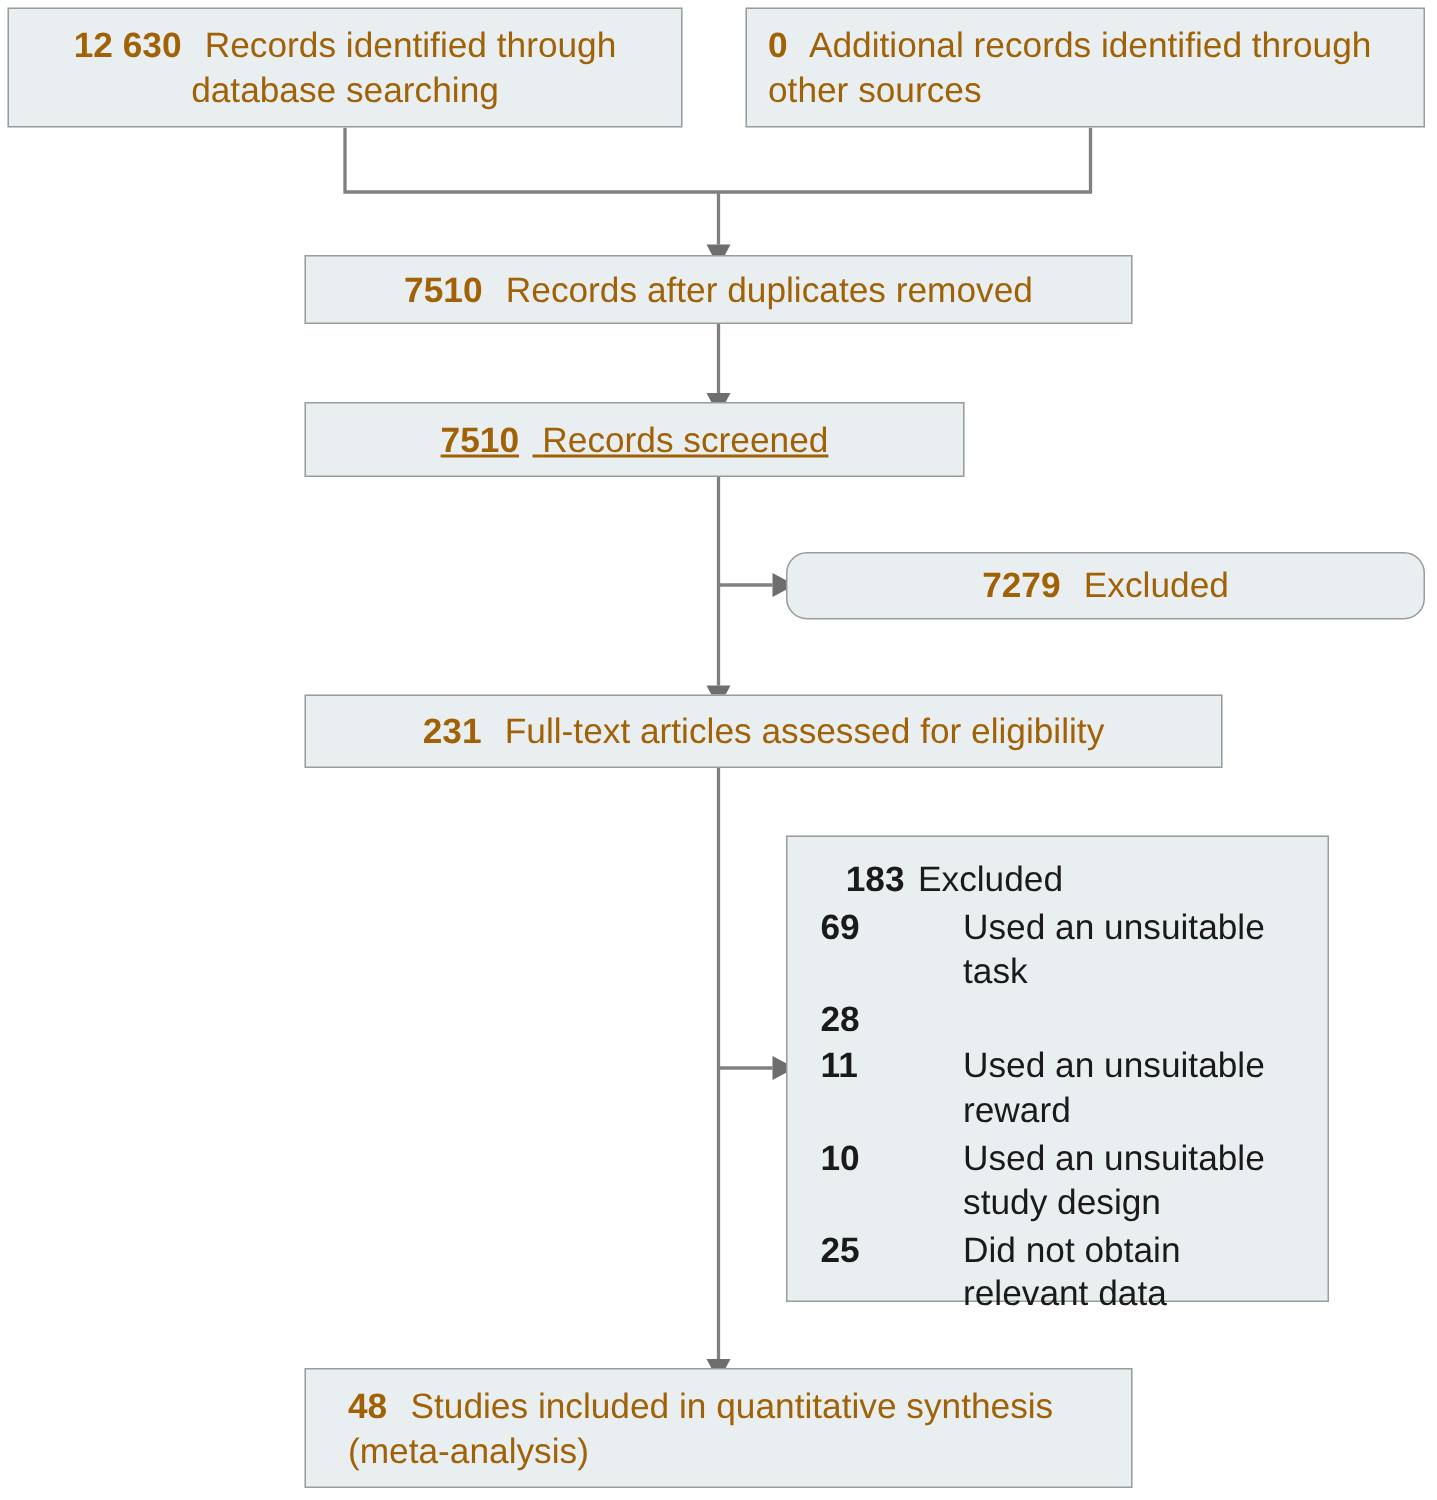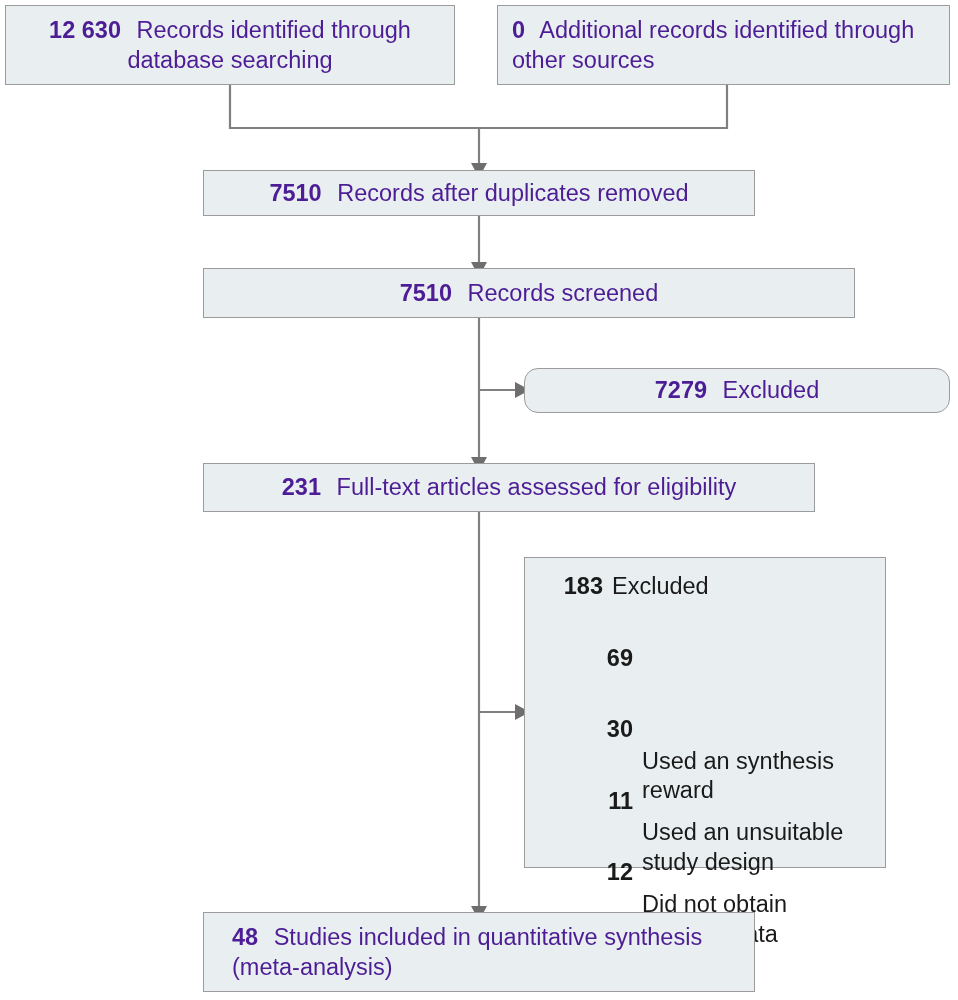--- a/index.html
+++ b/index.html
@@ -11,21 +11,21 @@
   }
   #diagram{position:relative;width:958px;height:1000px;overflow:hidden;}
 
   .box{
     position:absolute;
     background:#e9eff0;
     border:1px solid #9b9b9b;
     box-sizing:border-box;
     display:flex;
     align-items:center;
-    color:#4c1d95;
+    color:#a16207;
     font-size:23.5px;
     line-height:1.28;
   }
   .box.center-text{justify-content:center;text-align:center;}
   .box.left-text{justify-content:flex-start;text-align:left;}
   .box .pad{padding:0 14px;width:100%;box-sizing:border-box;}
   .box.center-text .pad{text-align:center;}
 
   .num{font-weight:bold;}
 
@@ -37,21 +37,21 @@
     box-sizing:border-box;
     padding:14px 12px 12px 16px;
     color:#1a1a1a;
     font-size:23.5px;
     line-height:1.26;
   }
   .ex-head{display:flex;align-items:flex-start;}
   .ex-head .num{min-width:56px;text-align:right;padding-right:9px;}
   .ex-list{margin:0;padding:0;list-style:none;}
   .ex-list li{display:flex;align-items:flex-start;margin-top:2px;}
-  .ex-list li .num{min-width:86px;text-align:right;padding-right:9px;flex:0 0 auto;margin-top:40px;}
+  .ex-list li .num{min-width:86px;padding-right:9px;flex:0 0 auto;}
   .ex-list li .txt{flex:1 1 auto;}
 
   svg.connectors{position:absolute;left:0;top:0;width:958px;height:1000px;pointer-events:none;}
 </style>
 </head>
 <body>
 
 <div id="diagram">
 
   <svg class="connectors" viewBox="0 0 958 1000">
@@ -95,21 +95,21 @@
     </div>
   </div>
 
   <div class="box center-text" style="left:203px;top:170px;width:552px;height:46px;">
     <div class="pad">
       <span class="num" style="margin-right: 9px;">7510</span>
       <span>Records after duplicates removed</span>
     </div>
   </div>
 
-  <div class="box center-text" style="left:203px;top:268px;width:652px;height:50px;">
+  <div class="box center-text" style="left:203px;top:268px;width:440px;height:50px;text-decoration:underline;">
     <div class="pad">
       <span class="num" style="margin-right: 9px;">7510</span>
       <span>Records screened</span>
     </div>
   </div>
 
   <div class="box center-text" style="left:524px;top:368px;width:426px;height:45px;border-radius:14px;">
     <div class="pad">
       <span class="num" style="margin-right: 9px;">7279</span>
       <span>Excluded</span>
@@ -124,30 +124,31 @@
   </div>
 
   <div class="exclusion" style="left:524px;top:557px;width:362px;height:311px;padding-left:22px;">
     <div class="ex-head">
       <span class="num">183</span>
       <span>Excluded</span>
     </div>
     <ul class="ex-list">
       <li>
         <span class="num">69</span>
+        <span class="txt">Used an unsuitable task</span>
       </li>
       <li>
-        <span class="num">30</span>
+        <span class="num">28</span>
       </li>
       <li>
         <span class="num">11</span>
-        <span class="txt">Used an synthesis reward</span>
+        <span class="txt">Used an unsuitable reward</span>
       </li>
       <li>
-        <span class="num">12</span>
+        <span class="num">10</span>
         <span class="txt">Used an unsuitable study design</span>
       </li>
       <li>
         <span class="num">25</span>
         <span class="txt">Did not obtain relevant data</span>
       </li>
     </ul>
   </div>
 
   <div class="box left-text" style="left:203px;top:912px;width:552px;height:80px;">

